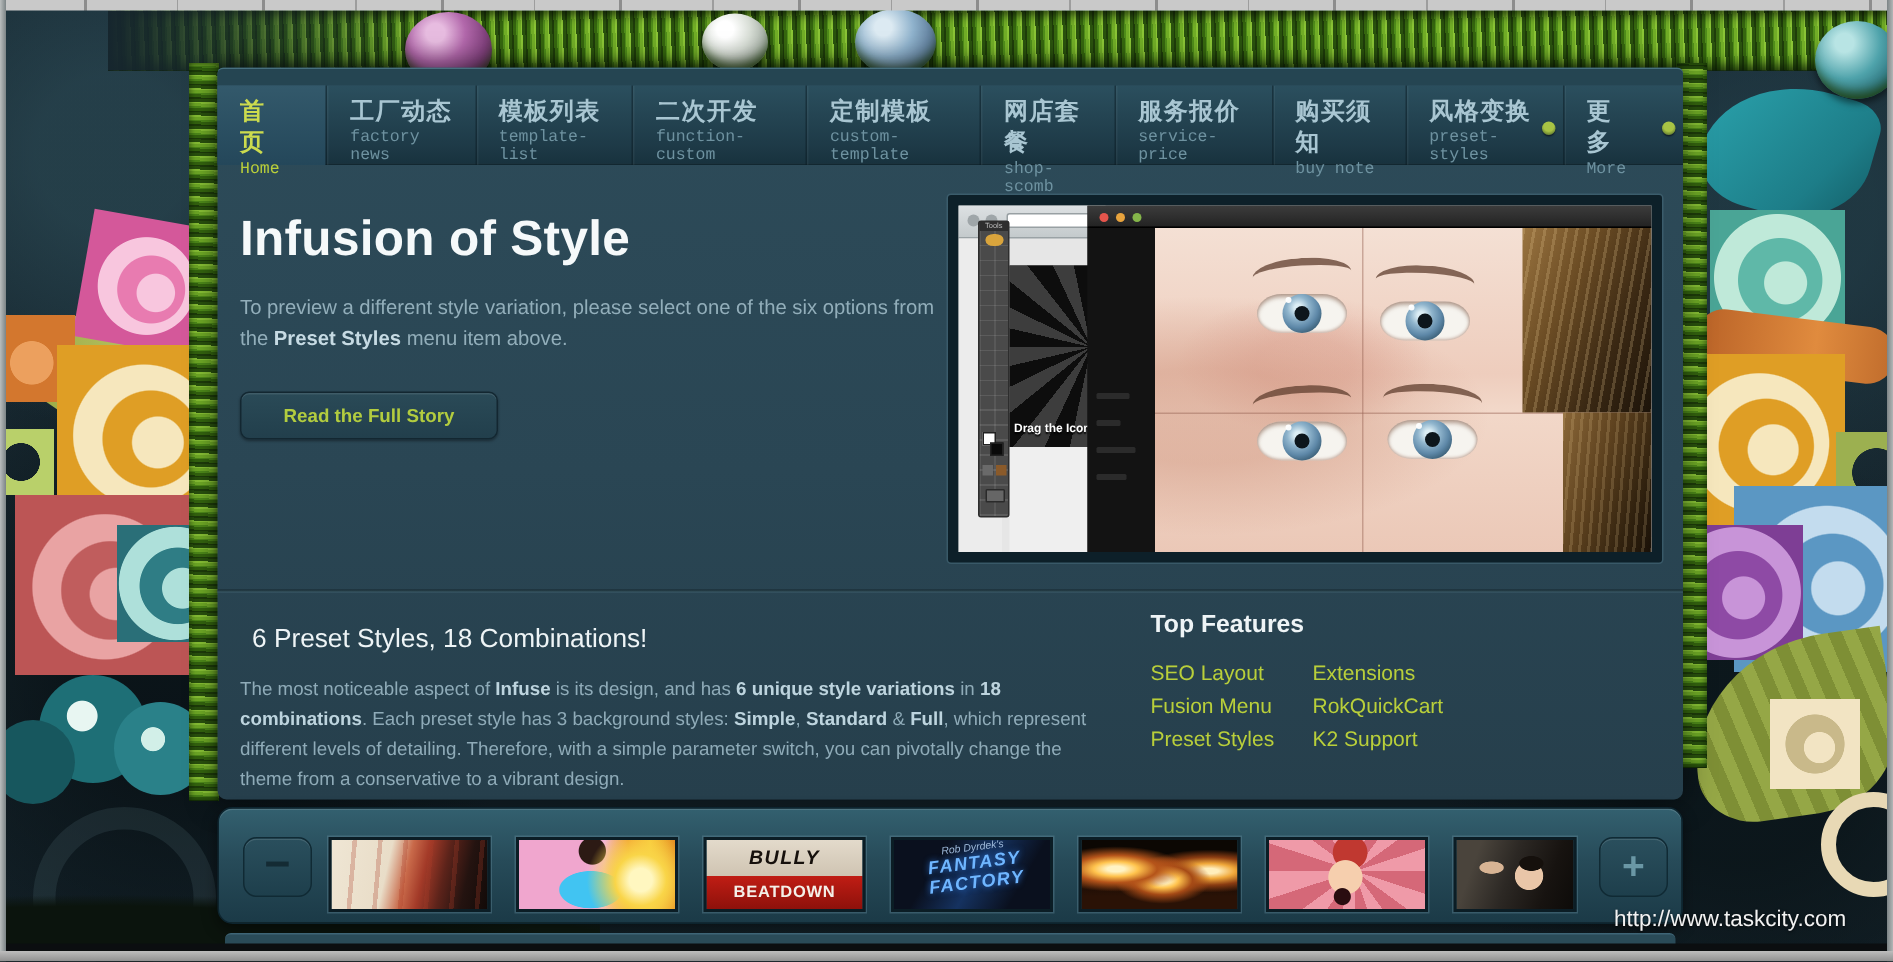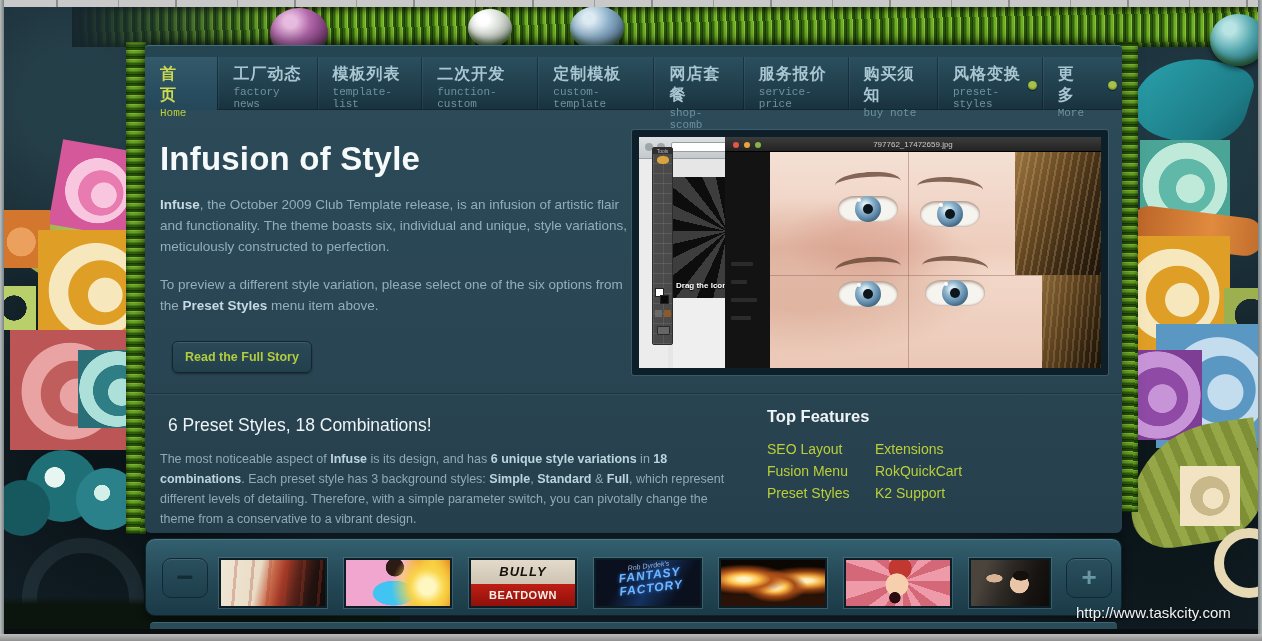--- a/index.html
+++ b/index.html
@@ -93,24 +93,24 @@
   .nav-item.active .nav-zh{color:#ccdb4e;word-spacing:10px;}
   .nav-item.active .nav-en{color:#b9cf3a;}
   .nav-item.wide .nav-zh{word-spacing:18px;}
   .dd{position:absolute;right:5px;top:24px;width:9px;height:9px;border-radius:50%;
     background:radial-gradient(circle at 50% 35%,#a8c344 0 45%,#3c5224 100%);box-shadow:0 1px 1px rgba(0,0,0,.5);}
   
   .hero{position:absolute;left:15px;top:95px;width:468px;}
   .hero h1{margin:0;font-size:33px;font-weight:bold;color:#f5f9fa;letter-spacing:.2px;}
   .hero p{margin:17px 0 0 0;font-size:13.5px;line-height:1.55;color:#92aeba;}
   .hero b{color:#c6dae3;}
-  .cta{display:inline-block;margin-top:24px;padding:8px 12px;cursor:pointer;
+  .cta{display:inline-block;margin-top:24px;padding:8px 28px;cursor:pointer;
     background:linear-gradient(180deg,#2a4a57,#223f4c);border:1px solid #132731;border-radius:6px;
     box-shadow:inset 0 1px 0 rgba(255,255,255,.1),0 1px 2px rgba(0,0,0,.4);
-    color:#b2cc3f;font-size:12.5px;font-weight:bold;margin-left:12px;}
+    color:#b2cc3f;font-size:12.5px;font-weight:bold;}
   
   .shot{position:absolute;left:487px;top:85px;width:476px;height:245px;
     border:7px solid #0d2029;border-radius:2px;box-shadow:0 0 0 1px rgba(90,130,145,.35);background:#0d2029;}
   .shot-in{position:relative;width:462px;height:231px;overflow:hidden;background:#e6e6e6;}
   .shot-in div{position:absolute;}
   .ps-browser{left:0;top:0;width:98px;height:22px;background:linear-gradient(180deg,#dde1e3,#c4cacc);border-bottom:1px solid #9aa2a5;}
   .bb-dot{position:absolute;top:6px;width:8px;height:8px;border-radius:50%;background:#9fa6a9;}
   .bb-d1{left:6px;}.bb-d2{left:18px;}
   .bb-field{position:absolute;left:32px;top:5px;width:58px;height:10px;background:#fff;border:1px solid #98a0a3;border-radius:2px;}
   .ps-white-left{left:0;top:22px;width:29px;height:209px;background:#ececec;}
@@ -312,21 +312,20 @@
       </div>
       <div class="nav-item wide">
         <span class="nav-zh">更 多</span>
         <span class="nav-en">More</span>
         <span class="dd"></span>
       </div>
     </nav>
 
     <div class="hero">
       <h1>Infusion of Style</h1>
-      <p><b>Infuse</b><span>, the October 2009 Club Template release, is an infusion of artistic flair and functionality. The theme boasts six, individual and unique, style variations, meticulously constructed to perfection.</span></p>
       <p><span>To preview a different style variation, please select one of the six options from the </span><b>Preset Styles</b><span> menu item above.</span></p>
       <span class="cta">Read the Full Story</span>
     </div>
 
     <div class="shot">
       <div class="shot-in">
         <div class="ps-browser">
           <span class="bb-dot bb-d1"></span>
             <span class="bb-dot bb-d2"></span>
             <span class="bb-field"></span>
@@ -343,21 +342,20 @@
             <div class="tp-sw tp-b"></div>
           <div class="tp-b1"></div>
             <div class="tp-b2"></div>
             <div class="tp-b3"></div>
         </div>
         <div class="ps-win">
           <div class="pw-titlebar">
             <span class="tl tl-r"></span>
             <span class="tl tl-y"></span>
             <span class="tl tl-g"></span>
-            <span class="pw-file">797762_17472659.jpg</span>
           </div>
           <div class="pw-sidebar">
               <i></i>
               <i></i>
               <i></i>
               <i></i>
             </div>
           <div class="pw-canvas">
             <div class="seam-v"></div>
               <div class="seam-h"></div>

